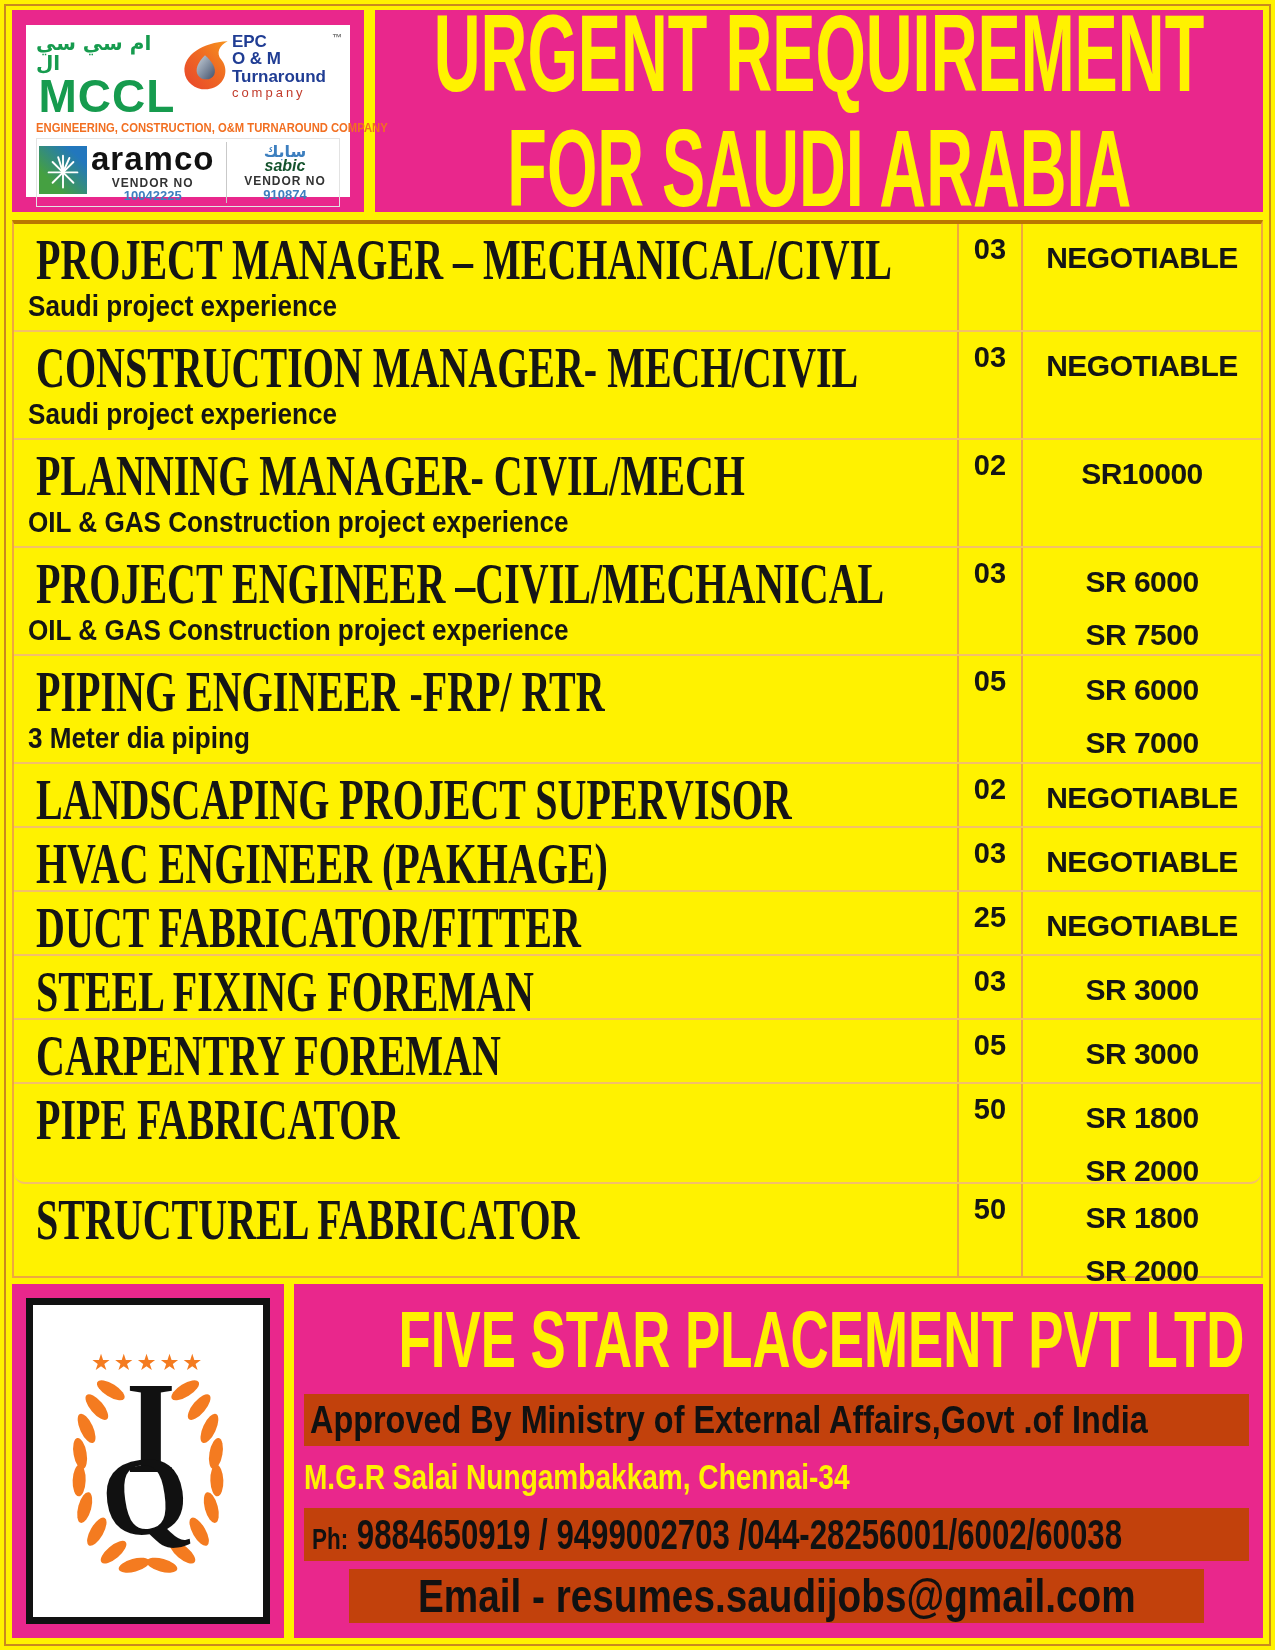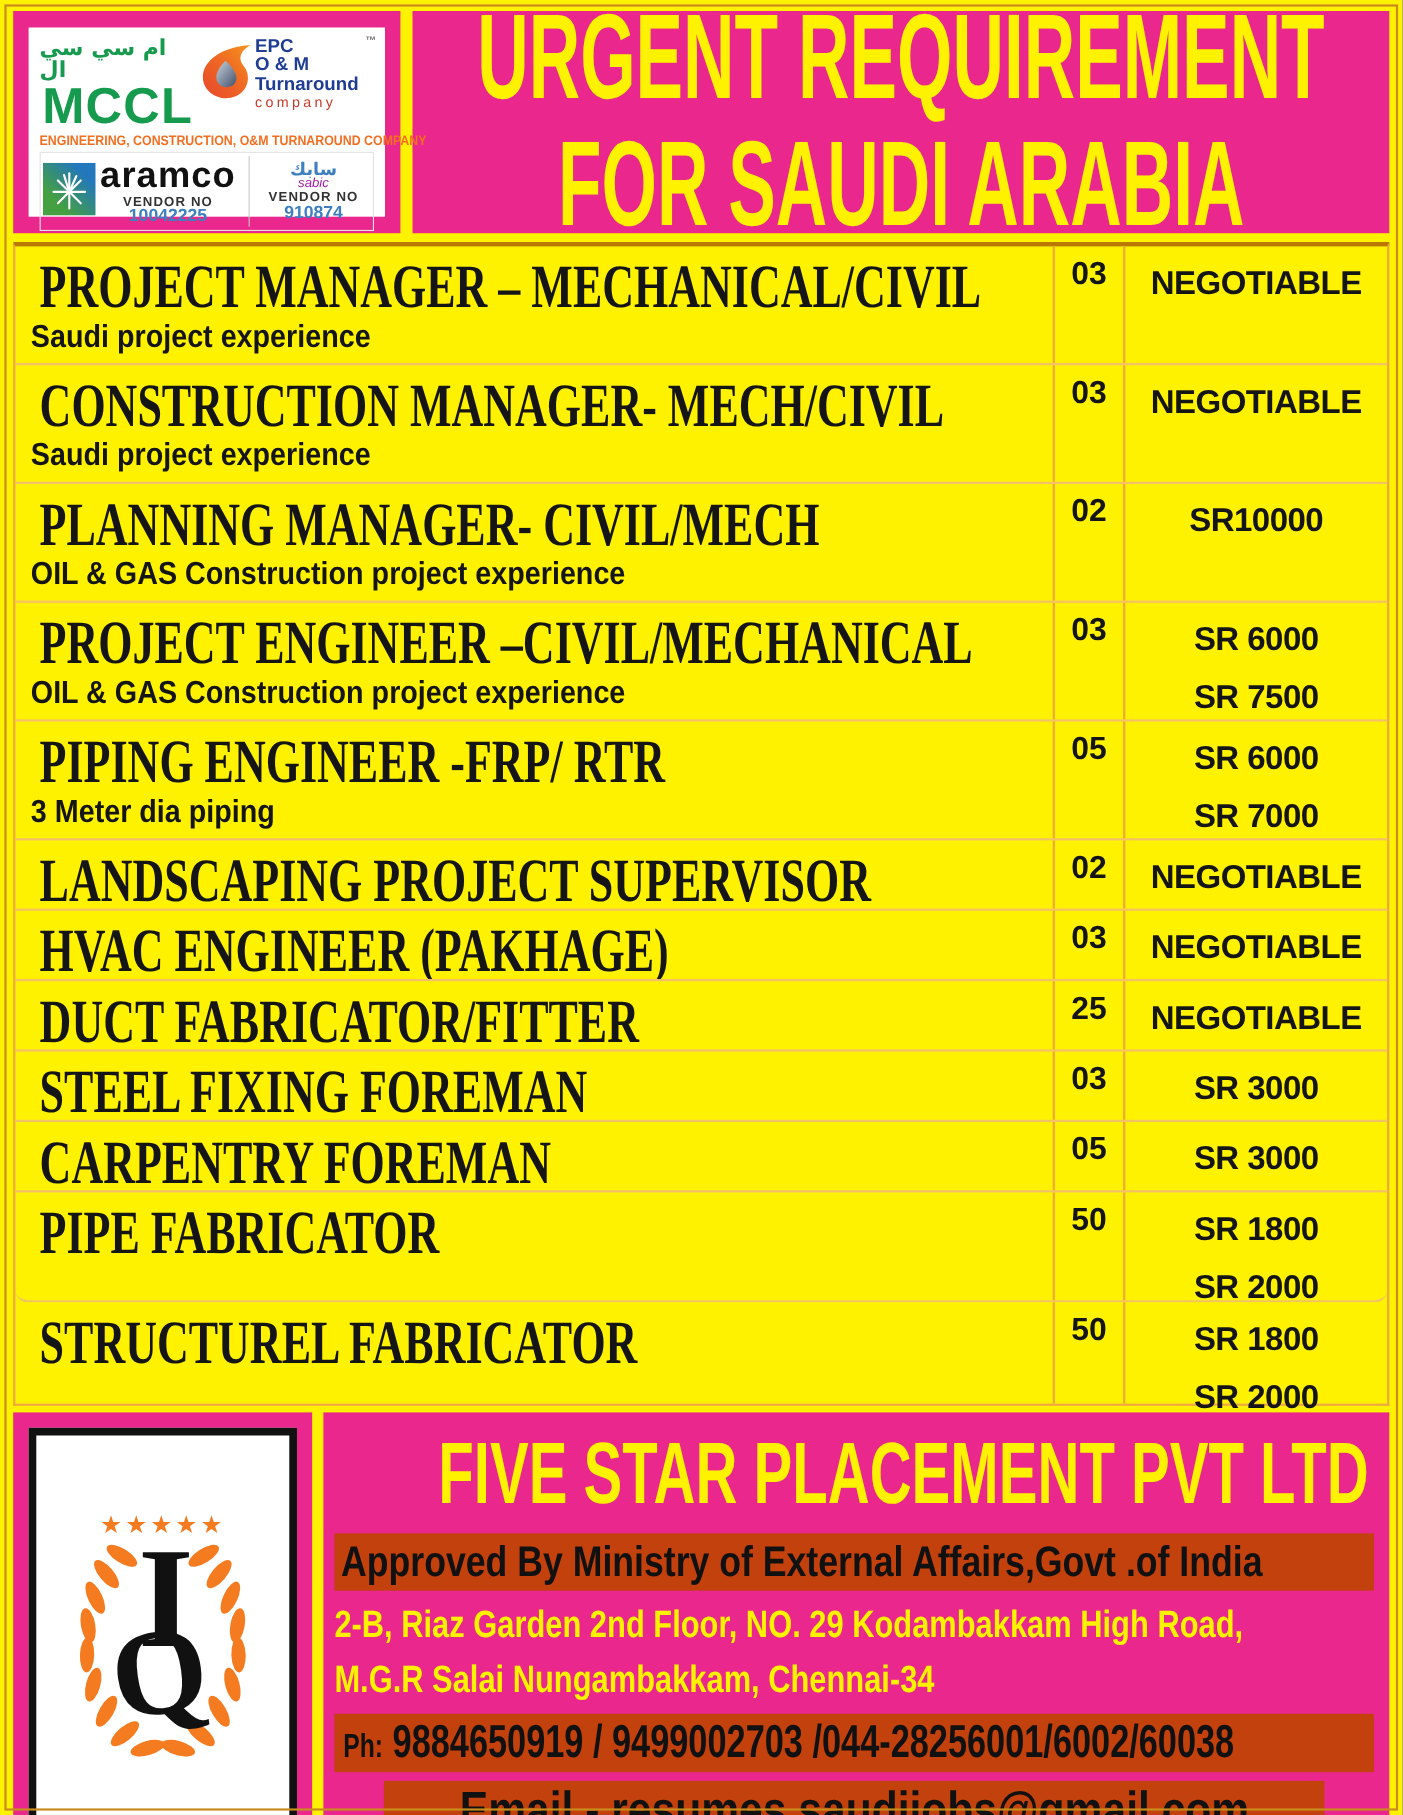--- a/index.html
+++ b/index.html
@@ -28,25 +28,25 @@
   .tm{position:absolute;right:-2px;top:0;color:#777;font-size:10px;font-weight:bold;}
   .epc-line{color:#203D94;font-weight:bold;font-size:17px;}
   .company-word{color:#C23B2B;font-size:13px;letter-spacing:3px;margin-top:1px;}
   .tagline{color:#F26F21;font-weight:bold;font-size:12.5px;white-space:nowrap;
            transform:scaleX(0.9);transform-origin:left center;margin-top:2px;}
   .vendor-row{display:flex;align-items:center;border:1px solid #E3E3E3;padding:3px 2px;margin-top:3px;}
   .aramco-block{display:flex;align-items:center;gap:4px;flex:1;}
   .aramco-txt{display:flex;flex-direction:column;align-items:center;line-height:1.05;}
   .aramco-word{color:#111;font-weight:bold;font-size:33px;letter-spacing:1px;}
   .vendor-label{color:#333;font-weight:bold;font-size:12px;letter-spacing:1px;}
-  .vendor-no{color:#3D7FBF;font-weight:bold;font-size:16px;}
+  .vendor-no{color:#3D7FBF;font-weight:bold;font-size:13px;}
   .v-div{width:1px;align-self:stretch;background:#C9C9C9;margin:0 6px;}
   .sabic-block{display:flex;flex-direction:column;align-items:center;line-height:1.05;width:104px;}
   .sabic-arabic{color:#3D7FBF;font-weight:bold;font-size:16px;}
-  .sabic-word{color:#a21caf;font-weight:normal;font-style:italic;font-size:12px;margin-top:-2px;}
+  .sabic-word{color:#14532d;font-weight:bold;font-style:italic;font-size:16px;margin-top:-2px;}
   .title-panel{flex:1;margin-left:11px;background:#E9278C;display:flex;flex-direction:column;
                align-items:center;justify-content:center;gap:34px;overflow:hidden;}
   .title-line{color:#FFF200;font-weight:bold;font-size:90px;line-height:0.9;white-space:nowrap;
               transform:scale(0.72,1.22);transform-origin:center center;}
 
   
   .jobs-table{flex:0 0 auto;border:2px solid #EFA73F;border-top:4px solid #BA7800;background:#FFF200;}
   .job-row{display:flex;border-bottom:2px solid #F4C068;box-sizing:border-box;}
   .job-row:last-child{border-bottom:none;justify-content:space-between;}
   .h-tall{height:108px;} .h-short{height:64px;} .h-med1{height:100px;border-radius:11px;} .h-med2{height:92px;}
@@ -296,23 +296,20 @@
           </svg>
         </div>
       </div>
       <div class="f-divider"></div>
       <div class="f-main">
         <div class="f-heading">FIVE STAR PLACEMENT PVT LTD</div>
         <div class="band f-approved">
           <span class="squish">Approved By Ministry of External Affairs,Govt .of India</span>
         </div>
         <div class="f-addr">
-          <span class="squish">2-B, Riaz Garden 2nd Floor, NO. 29 Kodambakkam High Road,</span>
-        </div>
-        <div class="f-addr">
           <span class="squish">M.G.R Salai Nungambakkam, Chennai-34</span>
         </div>
         <div class="band f-phone">
           <span class="squish"><span class="ph-label">Ph:</span> <span>9884650919 / 9499002703 /044-28256001/6002/60038</span></span>
         </div>
         <div class="band f-email">
           <span class="squish">Email - resumes.saudijobs@gmail.com</span>
         </div>
       </div>
     </div>

